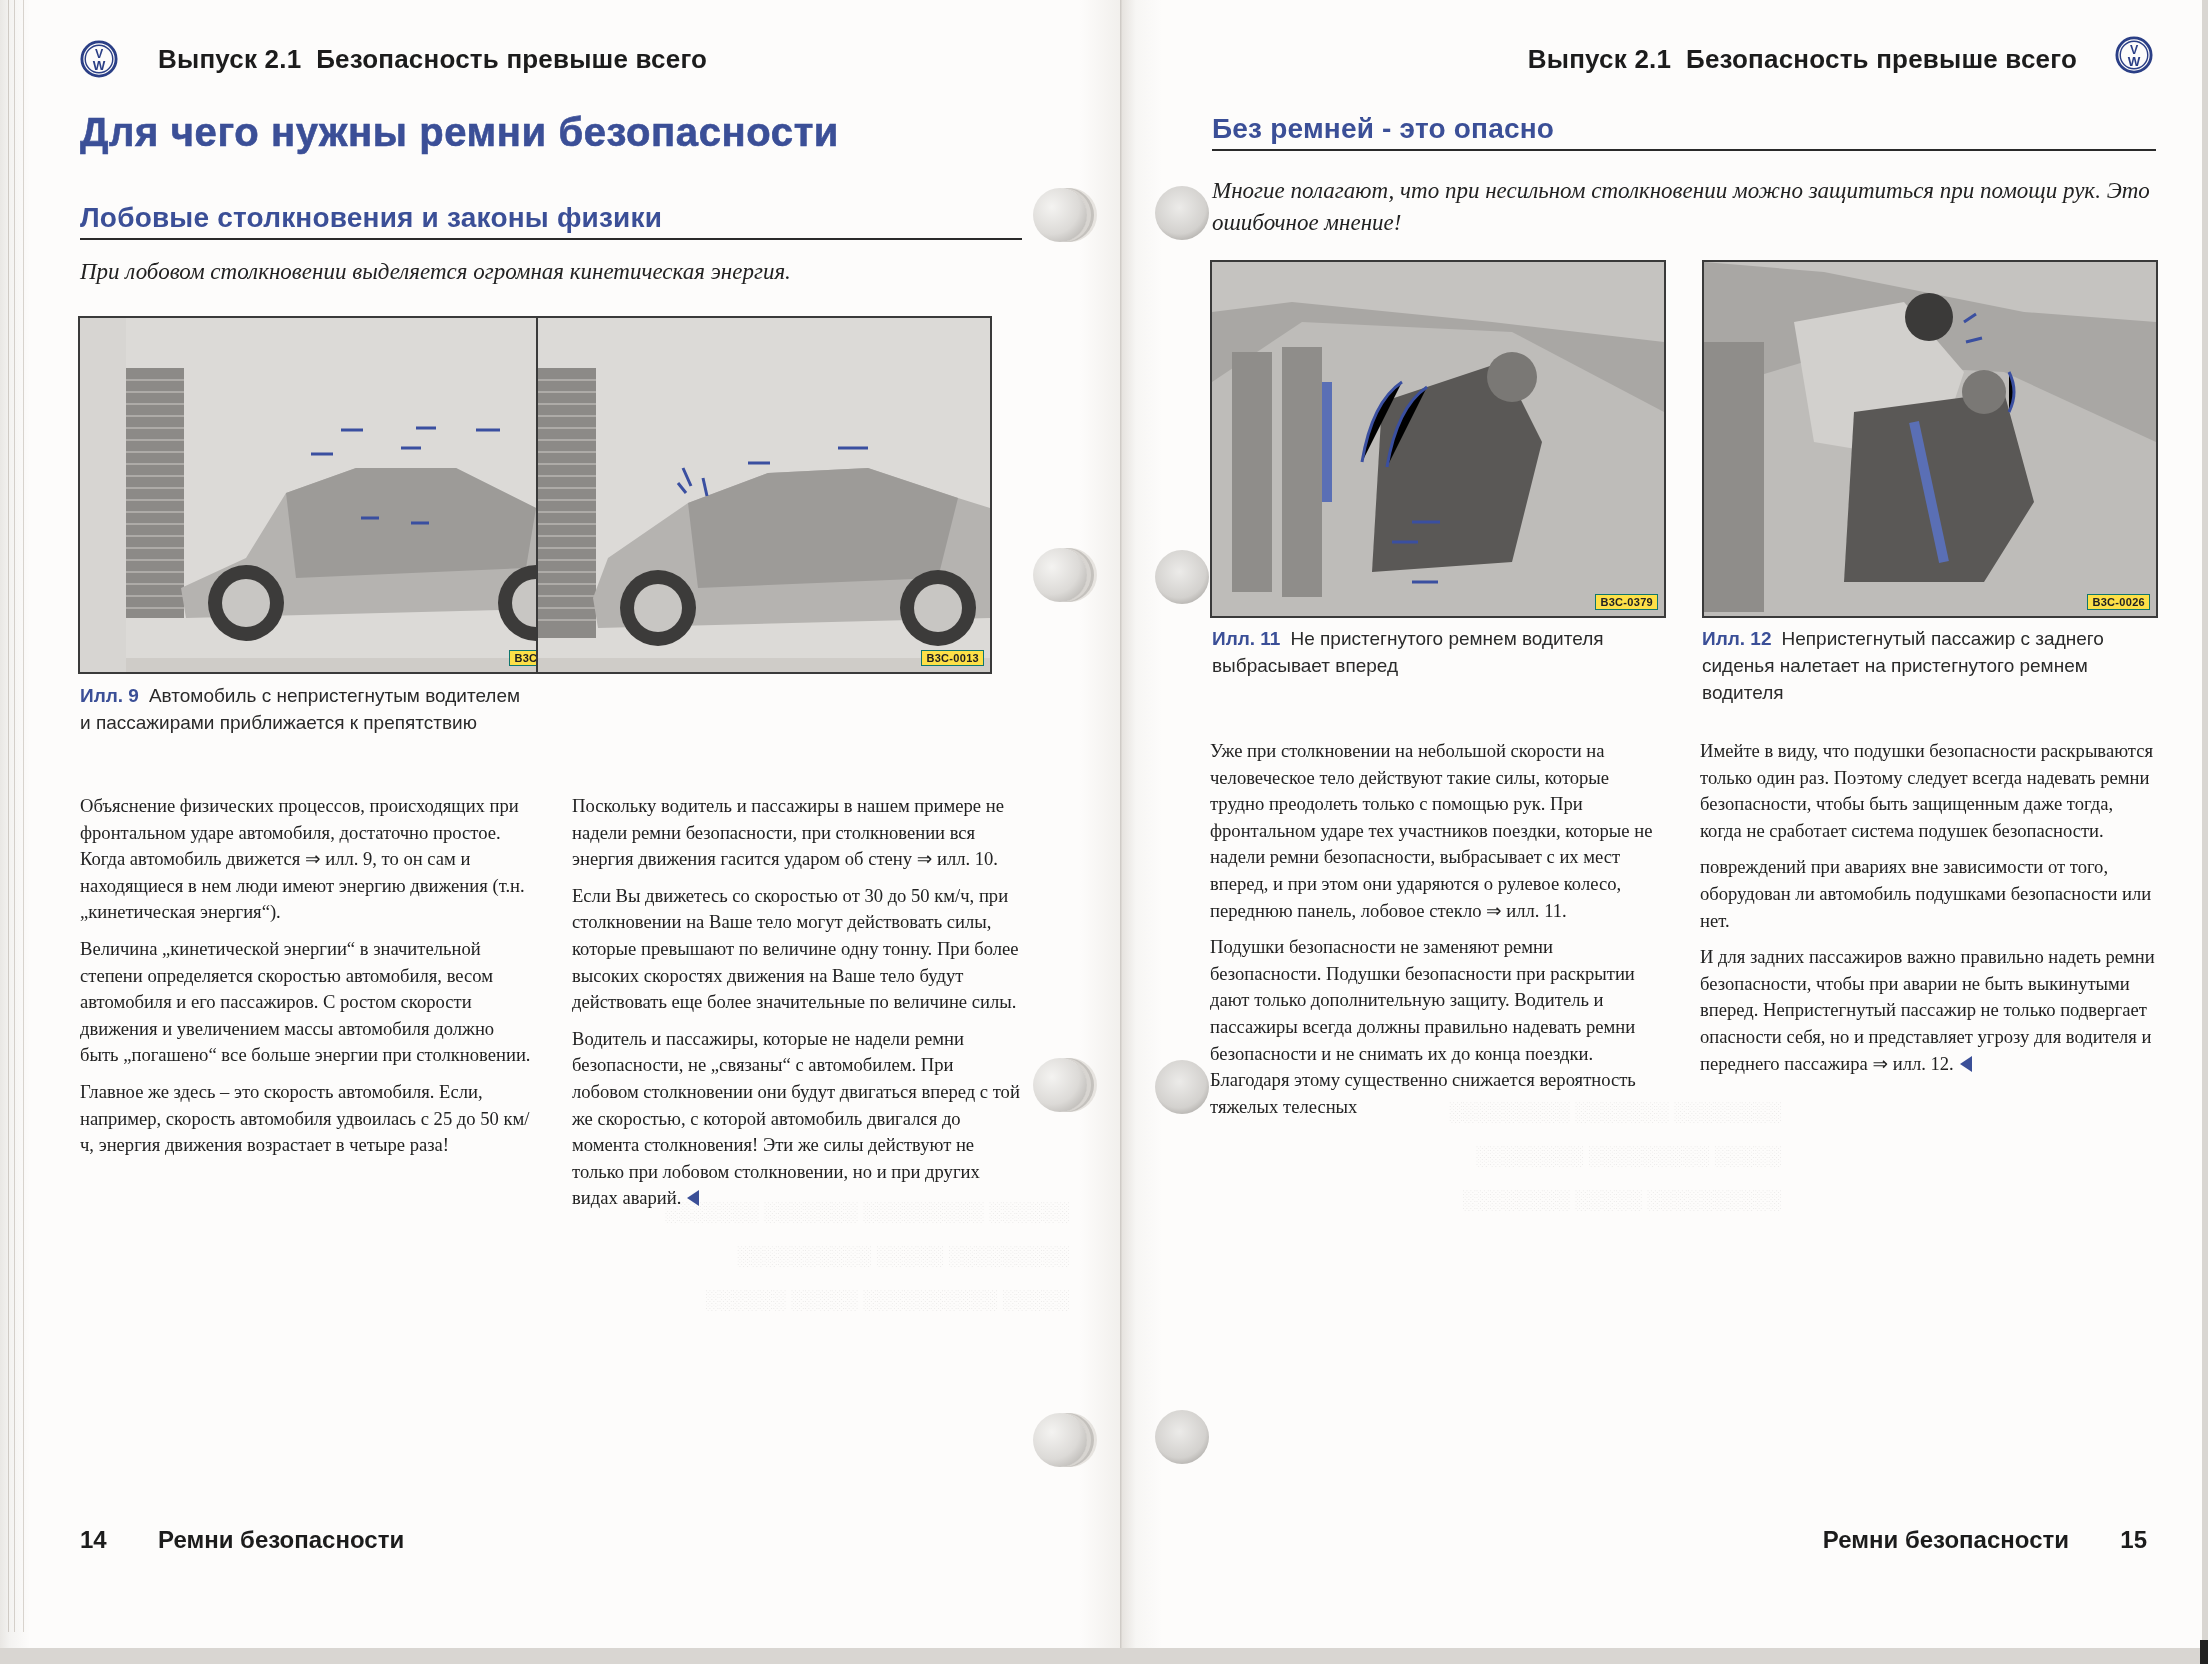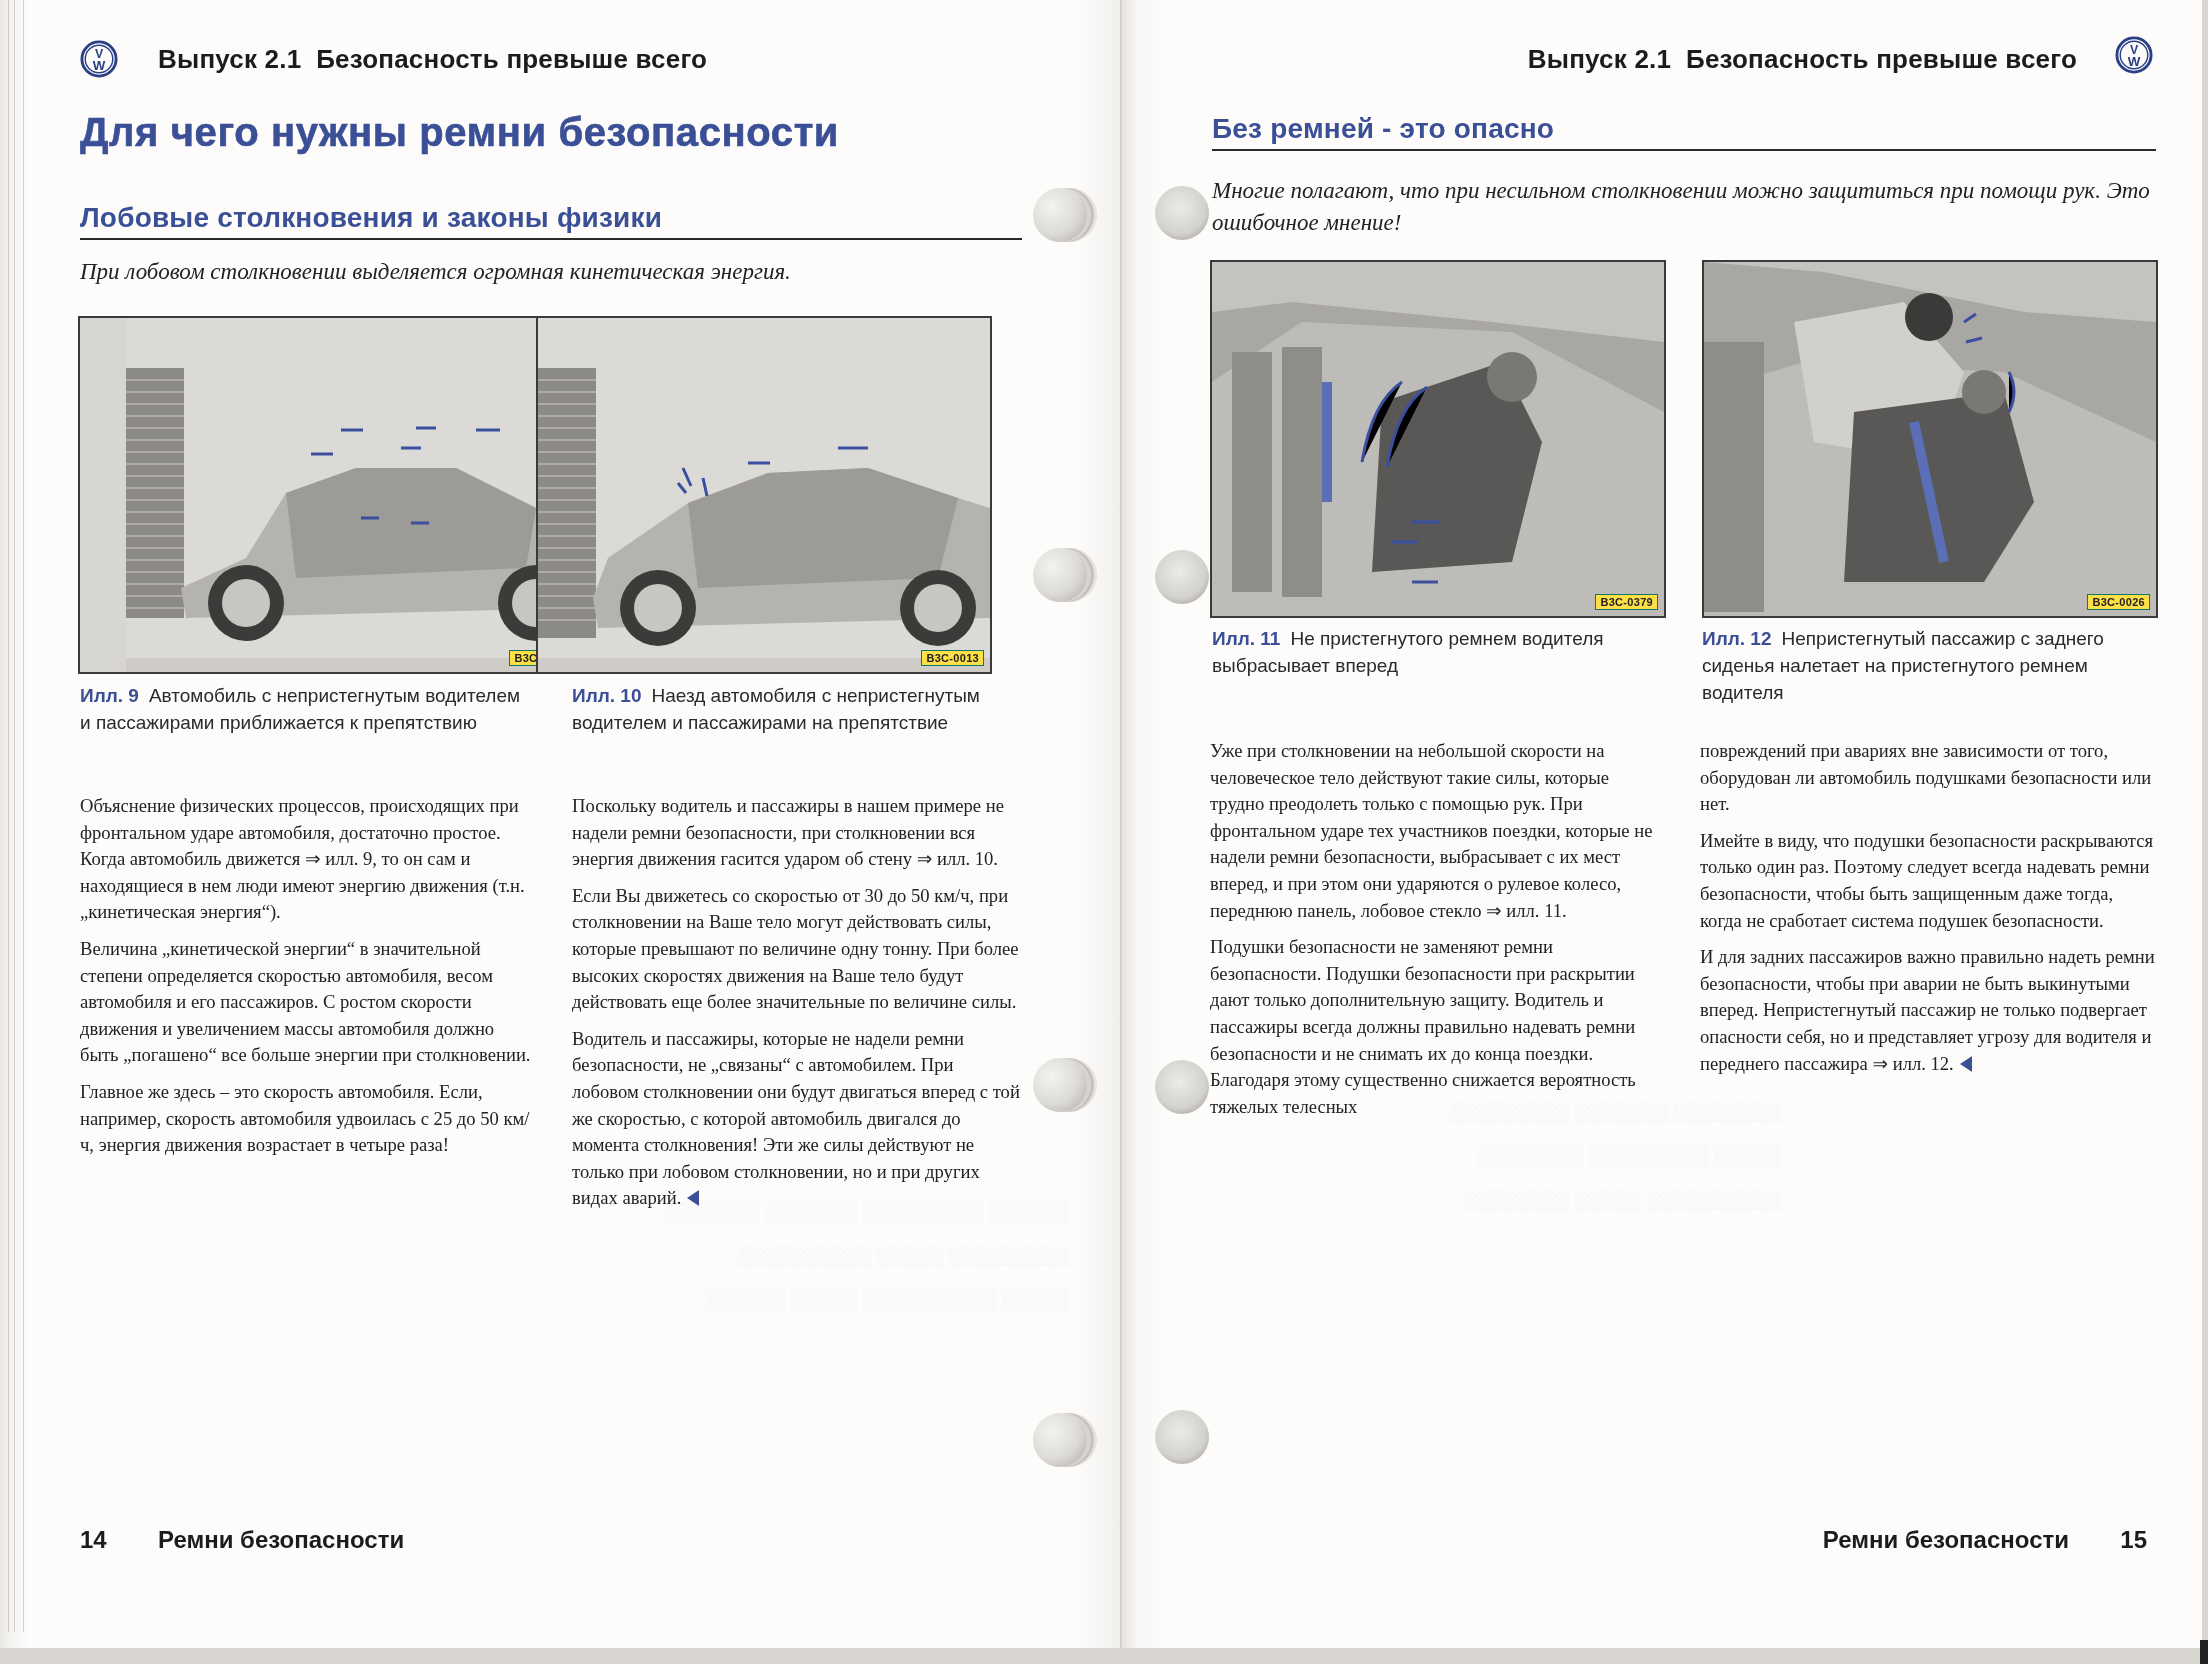--- a/index.html
+++ b/index.html
@@ -109,23 +109,20 @@
       <g stroke="#3a4fa0" stroke-width="3">
           <path d="M300 130h30M210 145h22M140 165l8 10M145 150l8 18M165 160l4 18"></path>
         </g>
     </svg>
     <div class="fig-code">B3C-0013</div>
   </div>
 
   <div class="abs caption" style="left:80px; top:682px; width:450px;">
     <span class="lbl">Илл. 9</span><span>Автомобиль с непристегнутым водителем и пассажирами приближается к препятствию</span>
   </div>
-  <div class="abs caption" style="left:572px; top:682px; width:450px;">
-    <span class="lbl">Илл. 10</span><span>Наезд автомобиля с непристегнутым водителем и пассажирами на препятствие</span>
-  </div>
 
   <div class="abs body" style="left:80px; top:793px; width:452px;">
     <p>Объяснение физических процессов, происходящих при фронтальном ударе автомобиля, достаточно простое. Когда автомобиль движется ⇒ илл. 9, то он сам и находящиеся в нем люди имеют энергию движения (т.н. „кинетическая энергия“).</p>
     <p>Величина „кинетической энергии“ в значительной степени определяется скоростью автомобиля, весом автомобиля и его пассажиров. С ростом скорости движения и увеличением массы автомобиля должно быть „погашено“ все больше энергии при столкновении.</p>
     <p>Главное же здесь – это скорость автомобиля. Если, например, скорость автомобиля удвоилась с 25 до 50 км/ч, энергия движения возрастает в четыре раза!</p>
   </div>
   <div class="abs body" style="left:572px; top:793px; width:452px;">
     <p>Поскольку водитель и пассажиры в нашем примере не надели ремни безопасности, при столкновении вся энергия движения гасится ударом об стену ⇒ илл. 10.</p>
     <p>Если Вы движетесь со скоростью от 30 до 50 км/ч, при столкновении на Ваше тело могут действовать силы, которые превышают по величине одну тонну. При более высоких скоростях движения на Ваше тело будут действовать еще более значительные по величине силы.</p>
     <p><span>Водитель и пассажиры, которые не надели ремни безопасности, не „связаны“ с автомобилем. При лобовом столкновении они будут двигаться вперед с той же скоростью, с которой автомобиль двигался до момента столкновения! Эти же силы действуют не только при лобовом столкновении, но и при других видах аварий.</span><span class="end-mark"></span></p>
@@ -198,22 +195,22 @@
   </div>
   <div class="abs caption" style="left:580px; top:625px; width:460px;">
     <span class="lbl">Илл. 12</span><span>Непристегнутый пассажир с заднего сиденья налетает на пристегнутого ремнем водителя</span>
   </div>
 
   <div class="abs body" style="left:88px; top:738px; width:452px;">
     <p>Уже при столкновении на небольшой скорости на человеческое тело действуют такие силы, которые трудно преодолеть только с помощью рук. При фронтальном ударе тех участников поездки, которые не надели ремни безопасности, выбрасывает с их мест вперед, и при этом они ударяются о рулевое колесо, переднюю панель, лобовое стекло ⇒ илл. 11.</p>
     <p>Подушки безопасности не заменяют ремни безопасности. Подушки безопасности при раскрытии дают только дополнительную защиту. Водитель и пассажиры всегда должны правильно надевать ремни безопасности и не снимать их до конца поездки. Благодаря этому существенно снижается вероятность тяжелых телесных</p>
   </div>
   <div class="abs body" style="left:578px; top:738px; width:456px;">
+    <p>Имейте в виду, что подушки безопасности раскрываются только один раз. Поэтому следует всегда надевать ремни безопасности, чтобы быть защищенным даже тогда, когда не сработает система подушек безопасности.</p>
     <p>повреждений при авариях вне зависимости от того, оборудован ли автомобиль подушками безопасности или нет.</p>
-    <p>Имейте в виду, что подушки безопасности раскрываются только один раз. Поэтому следует всегда надевать ремни безопасности, чтобы быть защищенным даже тогда, когда не сработает система подушек безопасности.</p>
     <p><span>И для задних пассажиров важно правильно надеть ремни безопасности, чтобы при аварии не быть выкинутыми вперед. Непристегнутый пассажир не только подвергает опасности себя, но и представляет угрозу для водителя и переднего пассажира ⇒ илл. 12.</span><span class="end-mark"></span></p>
   </div>
 
   <div class="abs footer-txt" style="right:133px; top:1526px;">Ремни безопасности</div>
   <div class="abs footer-num" style="right:55px; top:1526px;">15</div>
 
   <div class="hole r" style="left:33px; top:186px;"></div>
   <div class="hole r" style="left:33px; top:550px;"></div>
   <div class="hole r" style="left:33px; top:1060px;"></div>
   <div class="hole r" style="left:33px; top:1410px;"></div>

